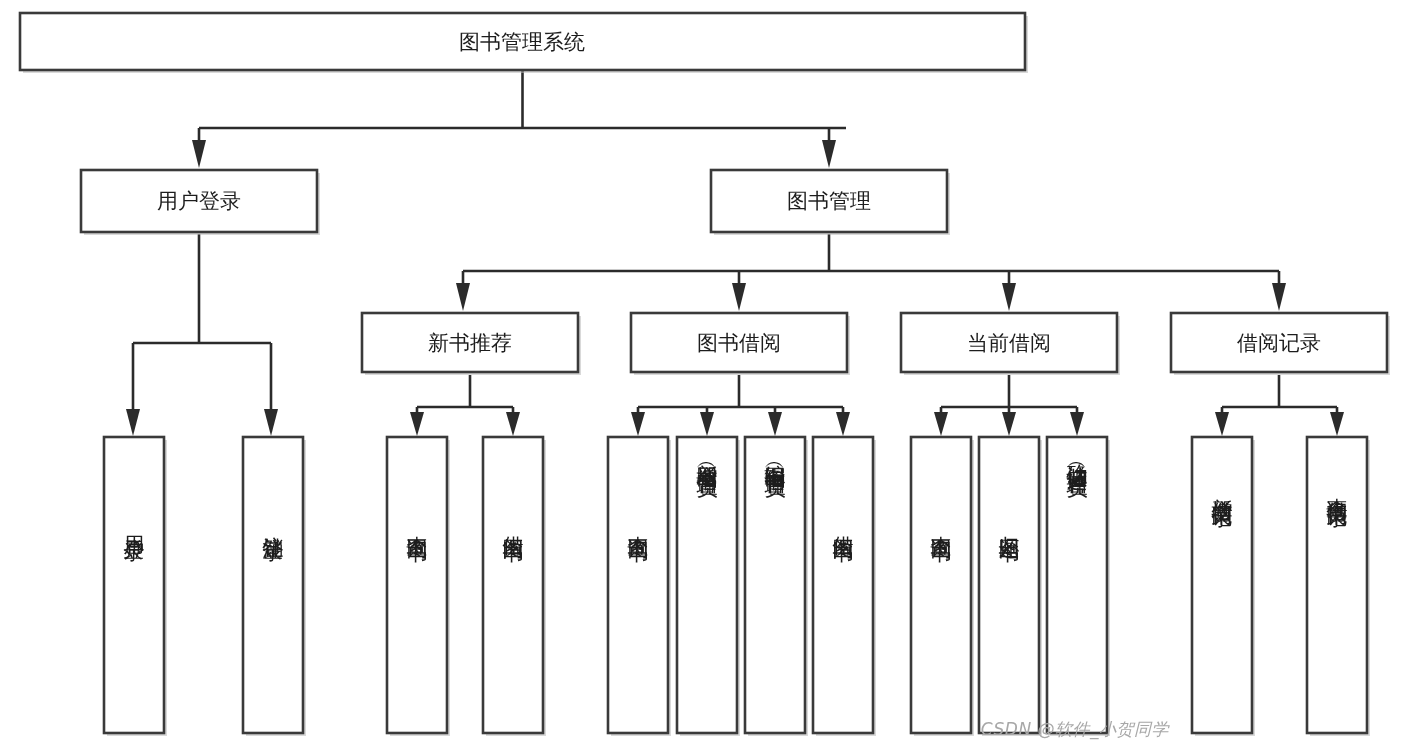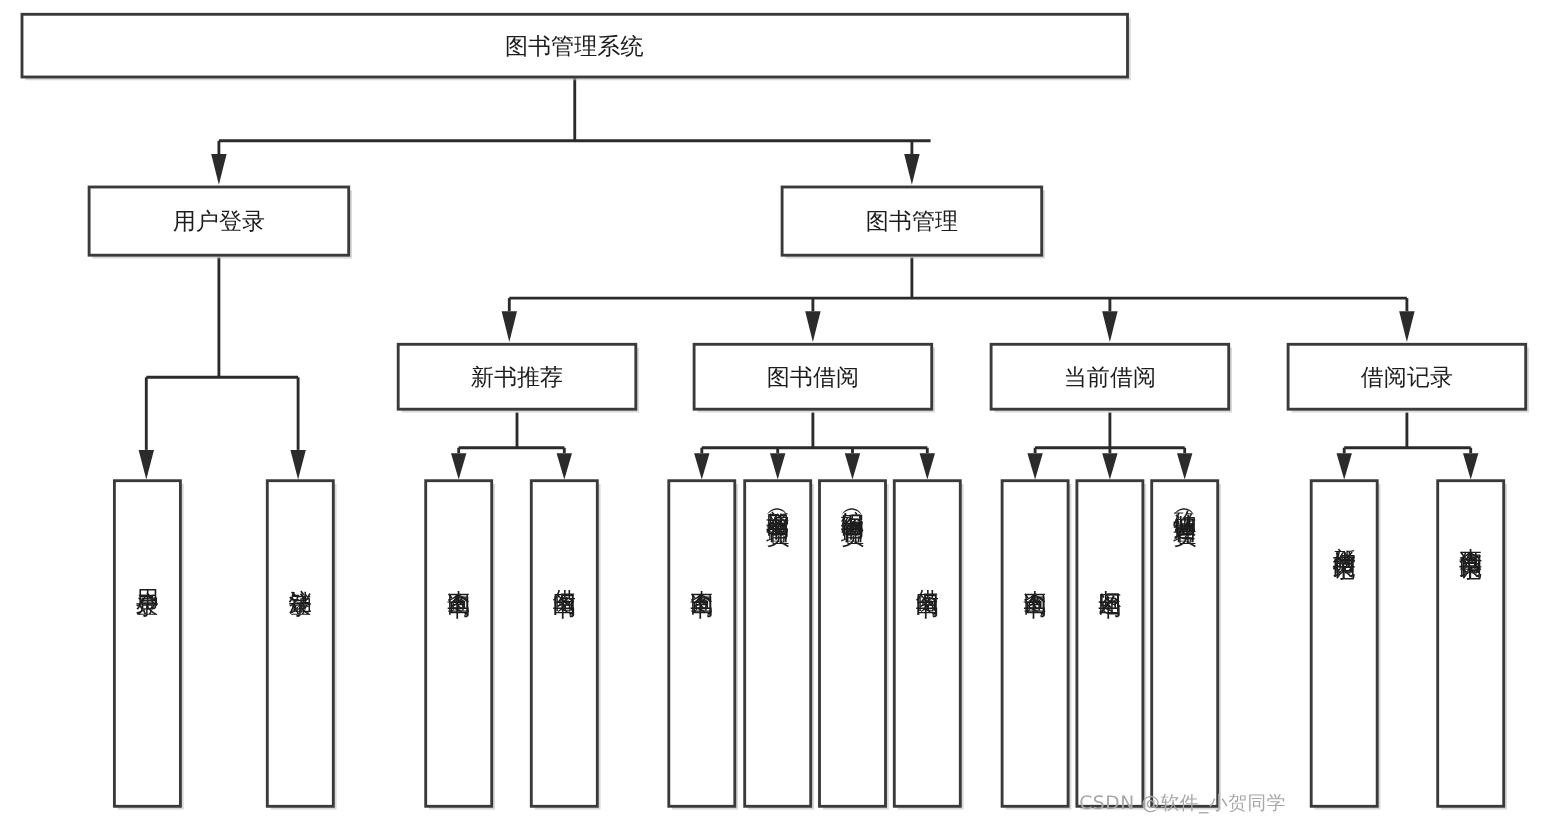--- a/index.html
+++ b/index.html
@@ -69,20 +69,21 @@
   }
   .watermark {
     position: absolute;
     right: 8px;
     bottom: 6px;
     font-family: "DejaVu Sans", "Liberation Sans", sans-serif;
     font-size: 17px;
     color: #a8a8a8;
     white-space: nowrap;
     letter-spacing: 0.5px;
+    font-style: italic;
   }
 </style>
 </head>
 <body>
 
 <div id="diagram-root">
 
   <svg id="flow-svg" viewBox="0 0 1405 747">
 
     <g>

